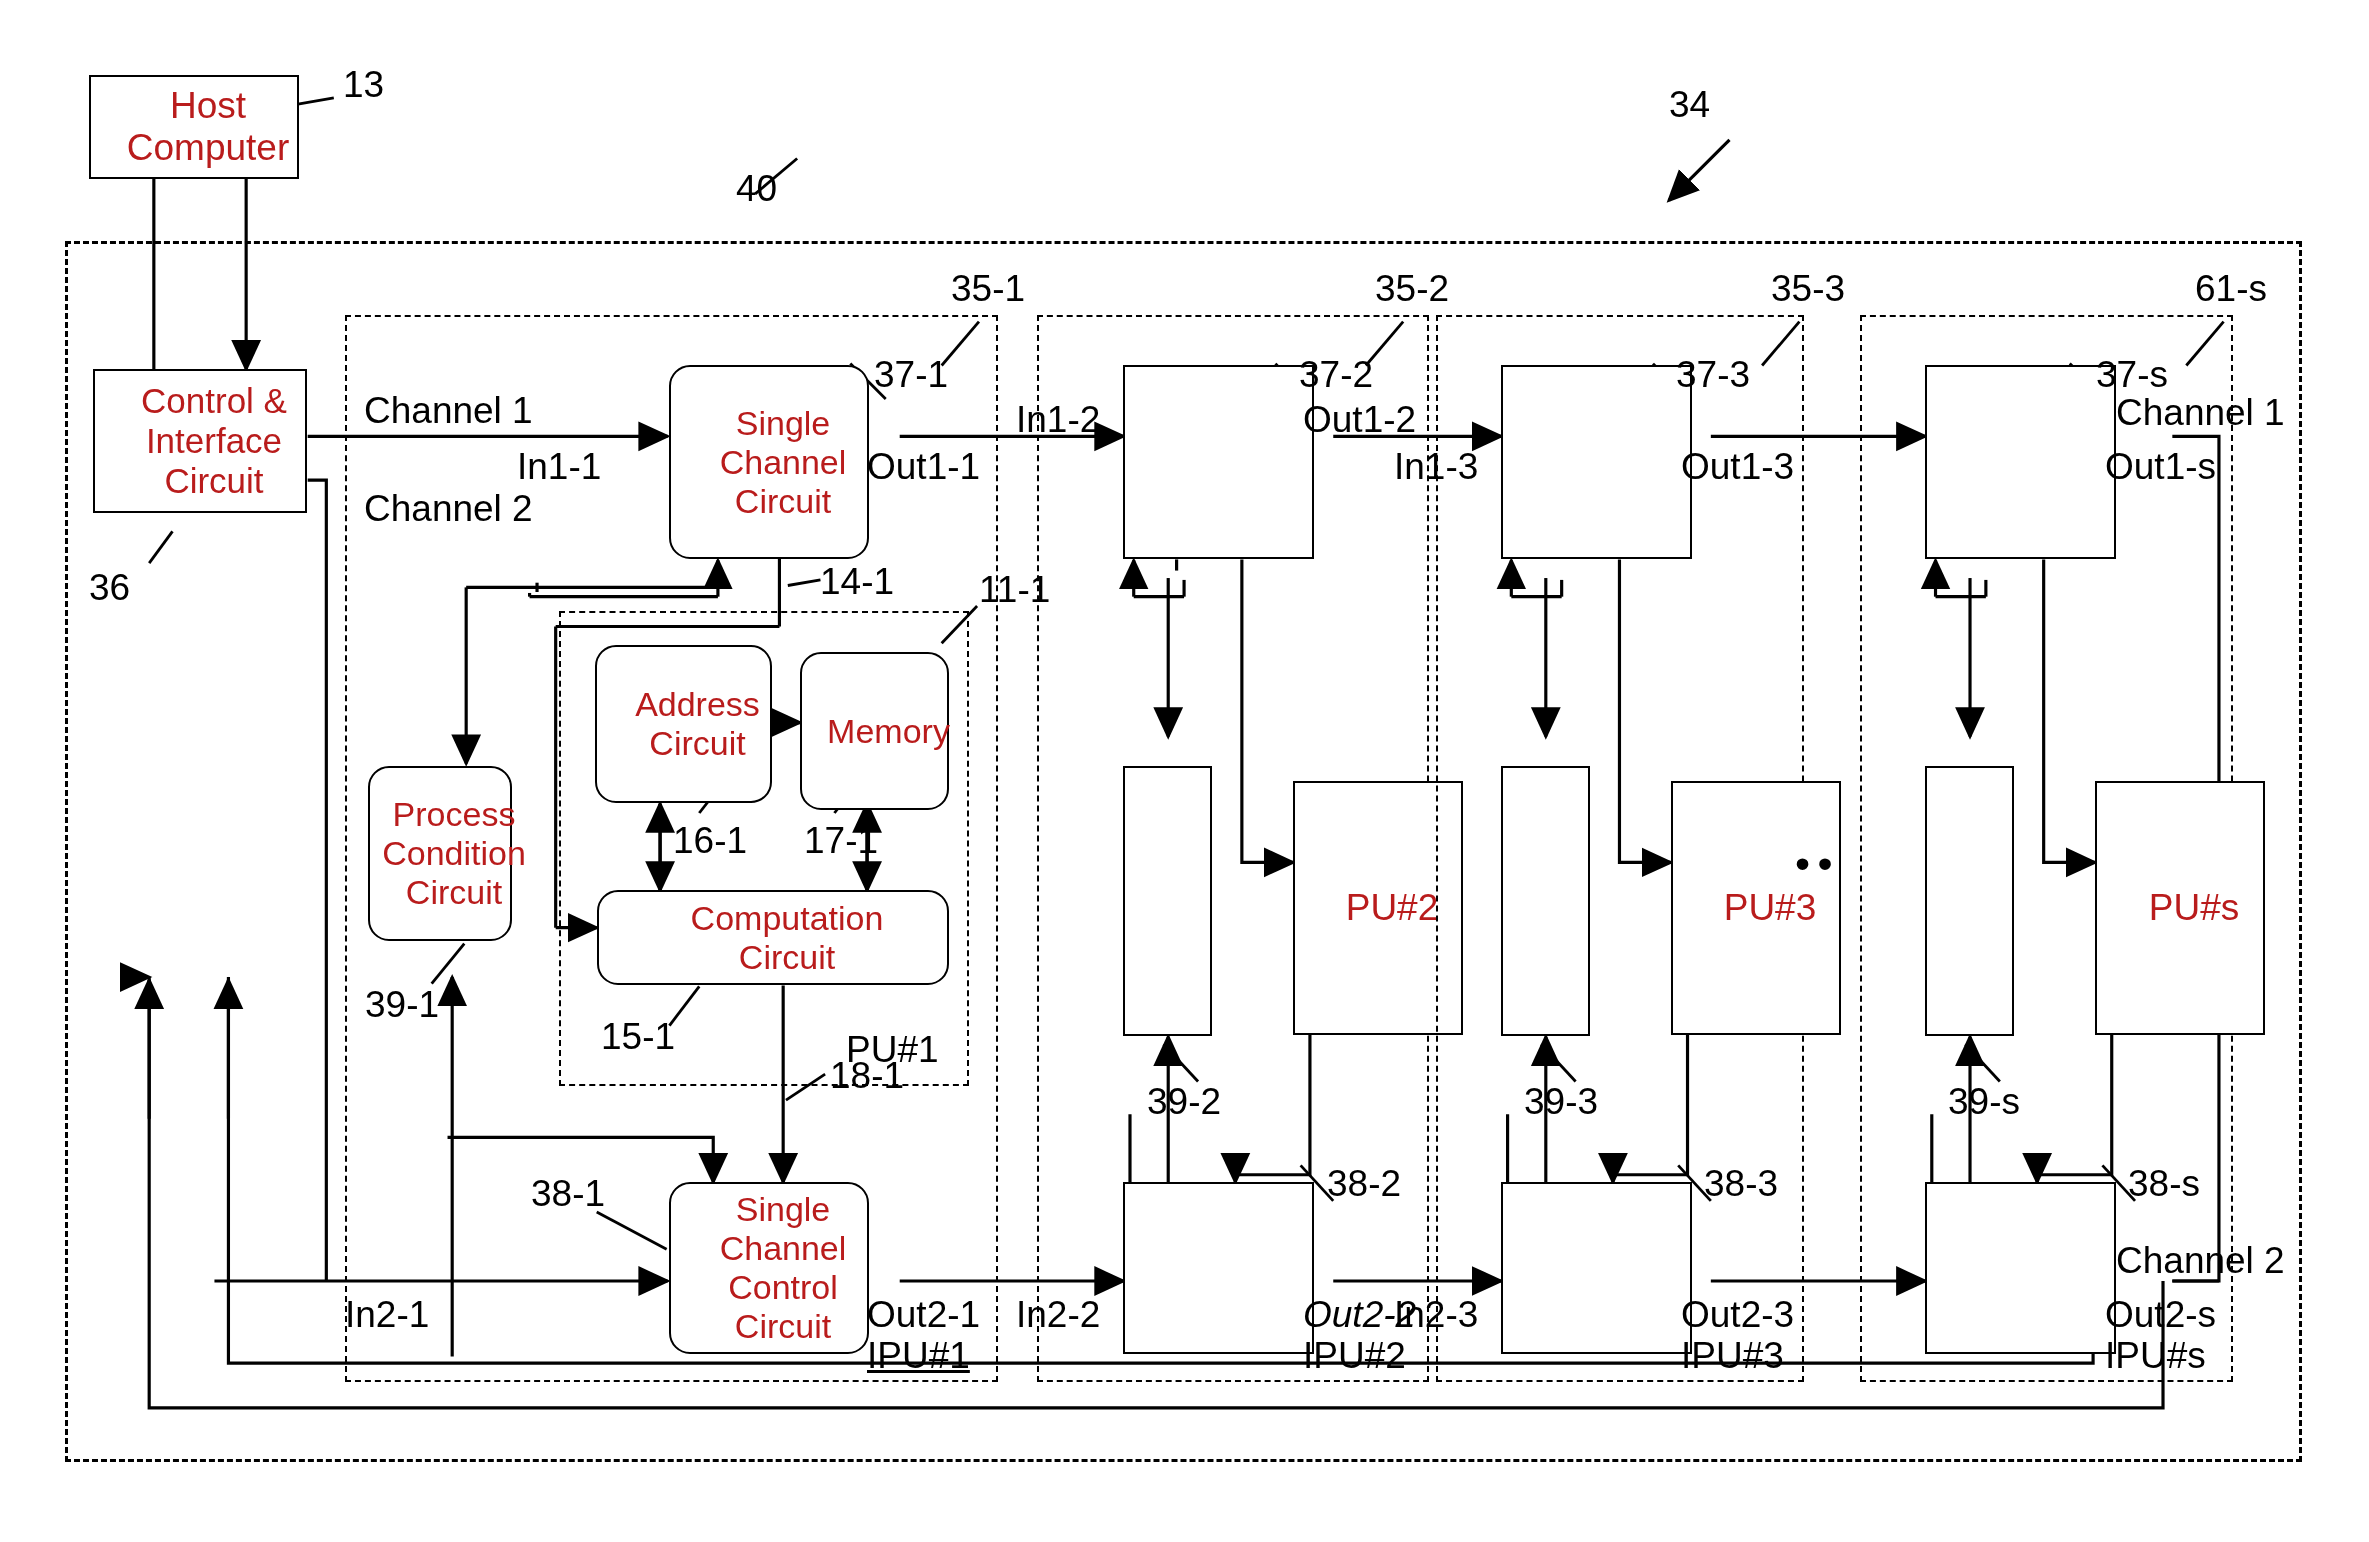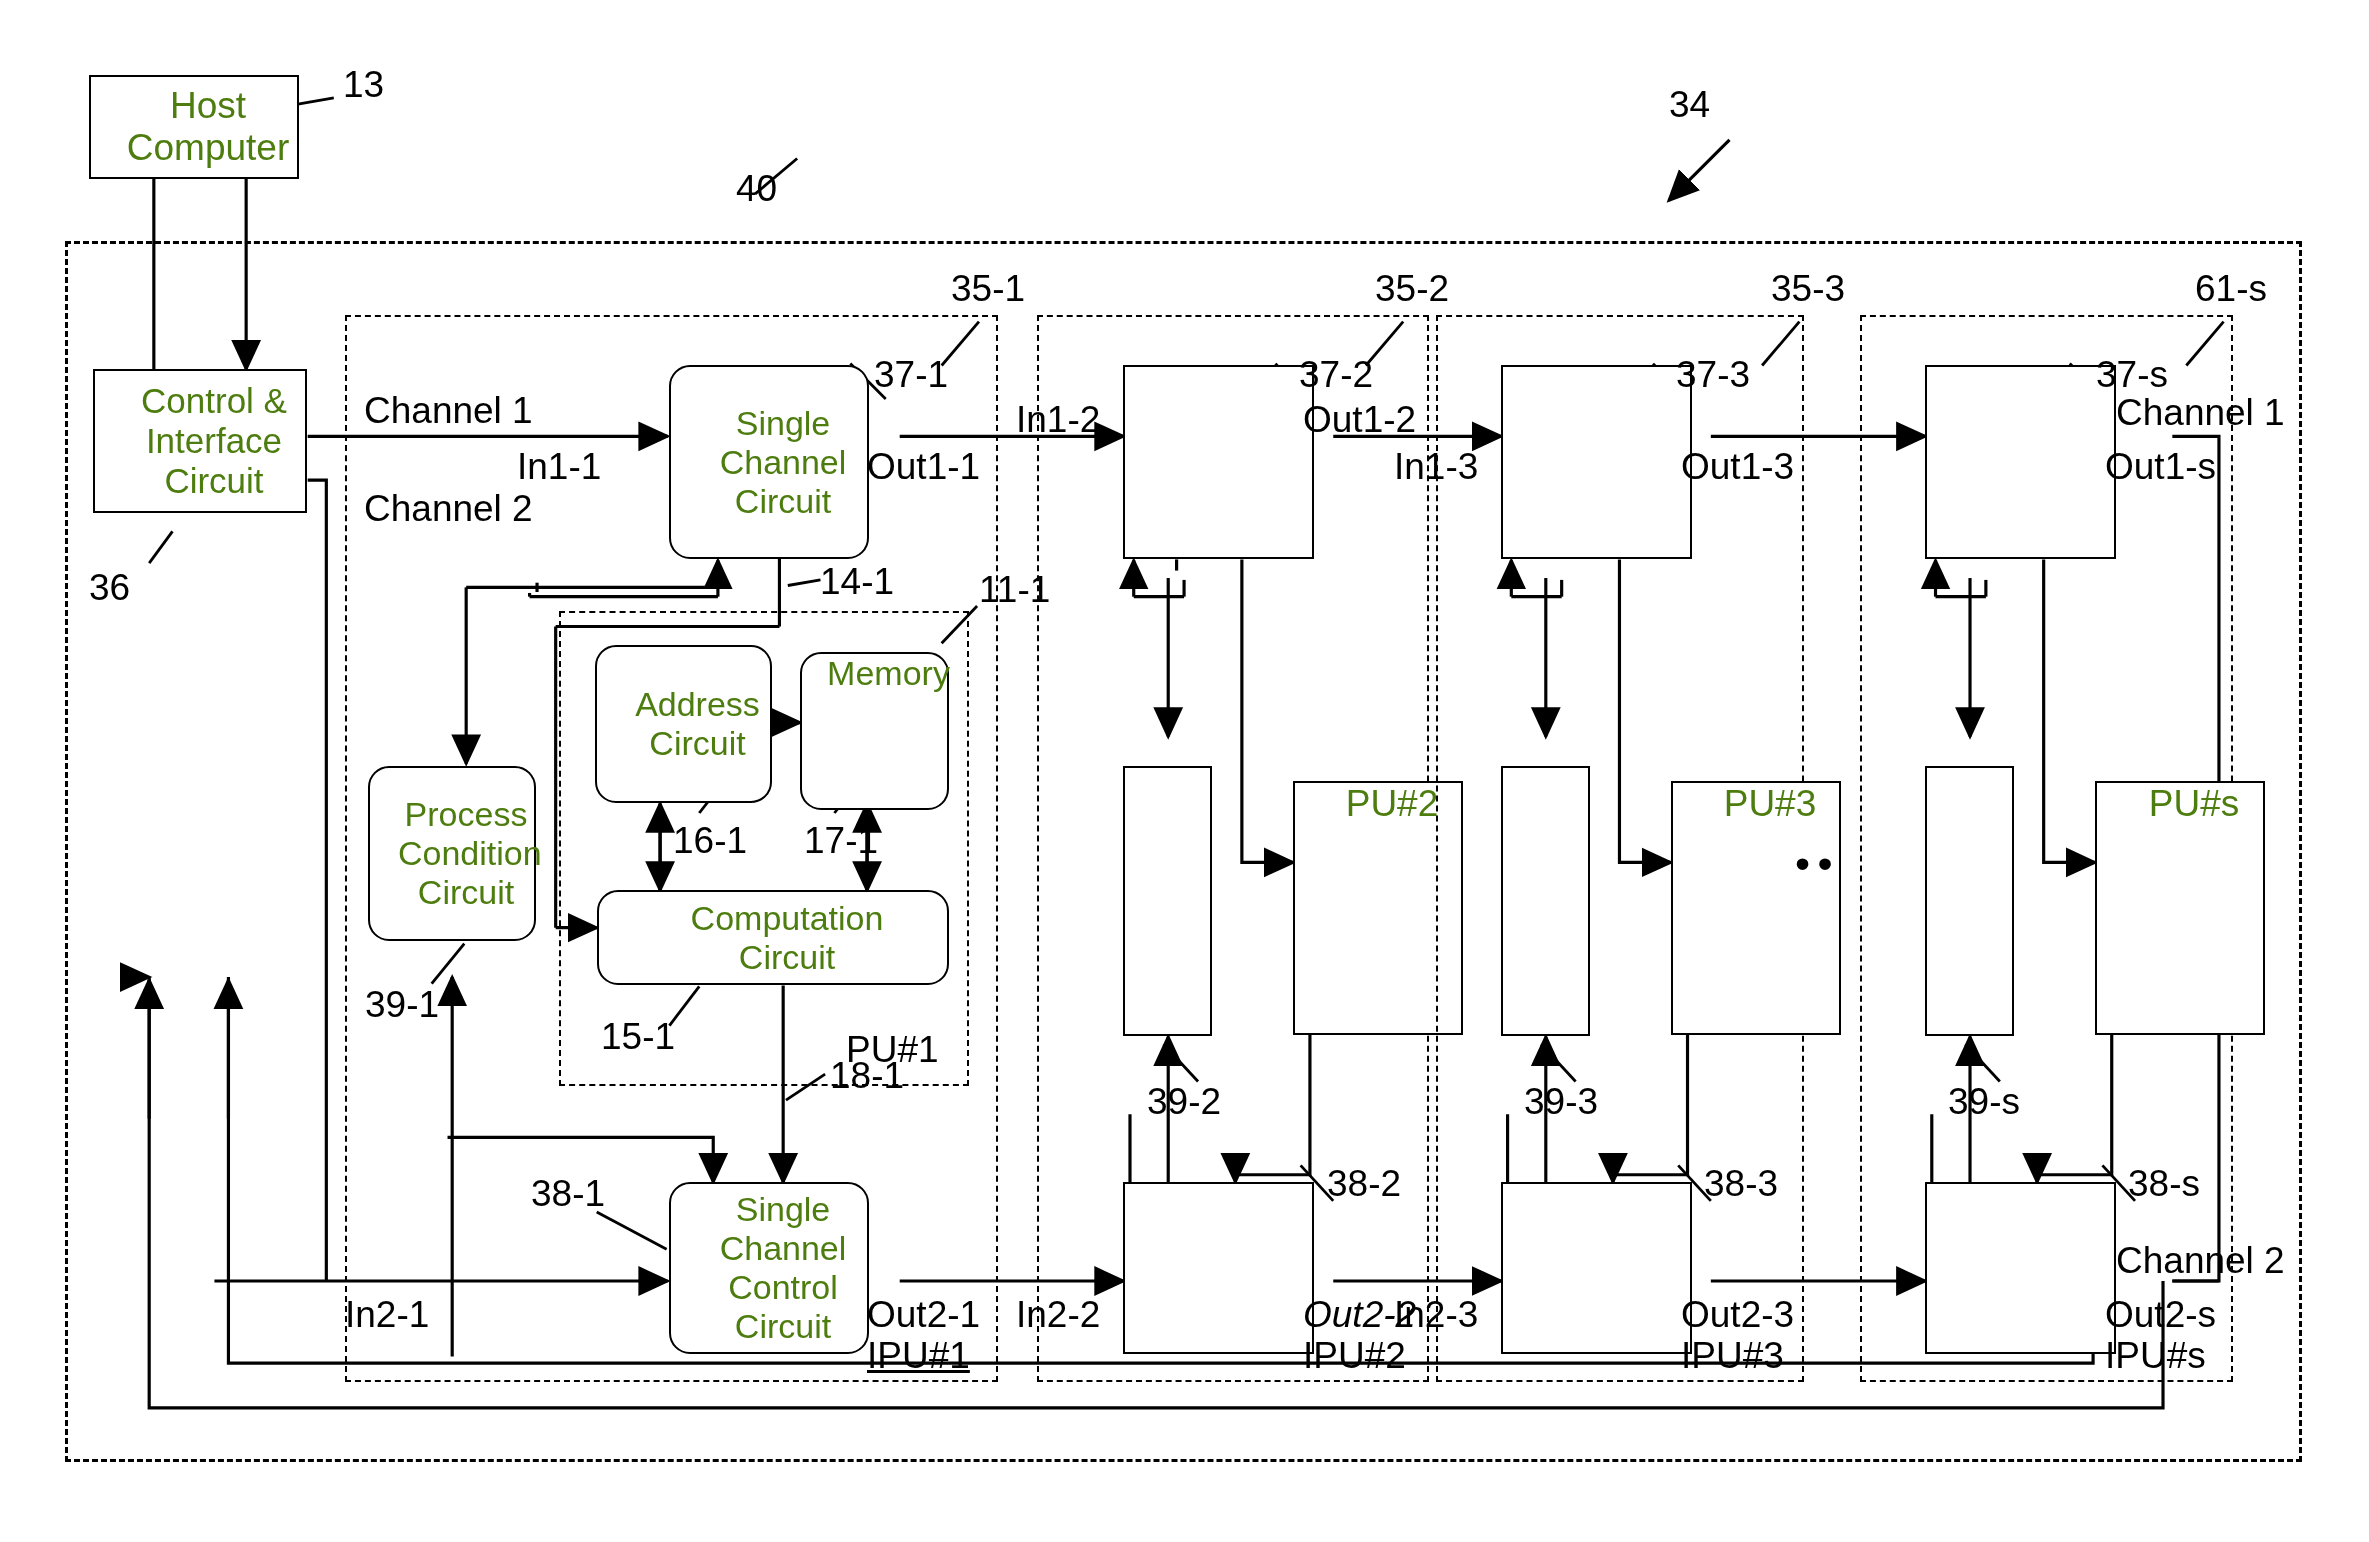--- a/index.html
+++ b/index.html
@@ -1,20 +1,20 @@
 <!DOCTYPE html>
 <html style="font-size:15px"><head>
 <meta charset="utf-8">
 <style>
   html,body{margin:0;padding:0;background:#fff;}
   body{font-family:"Liberation Sans", sans-serif;}
   #root{position:relative;width:2370px;height:1543px;background:#fff;overflow:hidden;}
   .lbl{position:absolute;font-family:"Liberation Sans", sans-serif;color:#000;white-space:nowrap;line-height:1.12;}
   .box{position:absolute;border:2.8px solid #000;background:#fff;box-sizing:border-box;
-       display:flex;justify-content:center;text-align:center;color:#4d7c0f;padding-left:28px;}
+       display:flex;align-items:center;justify-content:center;text-align:center;color:#b91c1c;padding-left:28px;}
   .dash{position:absolute;border:3.7px dashed #000;background:transparent;box-sizing:border-box;}
   .dash-thin{position:absolute;border:2.8px dashed #000;background:transparent;box-sizing:border-box;}
   svg.ov{position:absolute;left:0;top:0;width:2370px;height:1543px;pointer-events:none;}
   .f36{font-size:34px;border-radius:21px;}
   .f38{font-size:35px;}
   .f40{font-size:37px;}
 </style>
 </head>
 <body>
 
@@ -215,21 +215,21 @@
   <div class="box f36" style="left:597px;top:890px;width:352px;height:95px;flex-direction:column;">
     <span>Computation</span>
     <span>Circuit</span>
   </div>
 
   <div class="lbl f40" style="left:673px;top:820px;">16-1</div>
   <div class="lbl f40" style="left:804px;top:820px;">17-1</div>
   <div class="lbl f40" style="left:601px;top:1016px;">15-1</div>
   <div class="lbl f40" style="left:830px;top:1055px;">18-1</div>
 
-  <div class="box f36" style="left:368px;top:766px;width:168px;height:175px;flex-direction:column;">
+  <div class="box f36" style="left:368px;top:766px;width:144px;height:175px;flex-direction:column;">
     <span>Process</span>
     <span>Condition</span>
     <span>Circuit</span>
   </div>
   <div class="lbl f40" style="left:365px;top:984px;">39-1</div>
 
   <div class="box f36" style="left:669px;top:1182px;width:200px;height:172px;flex-direction:column;">
     <span>Single</span>
     <span>Channel</span>
     <span>Control</span>

